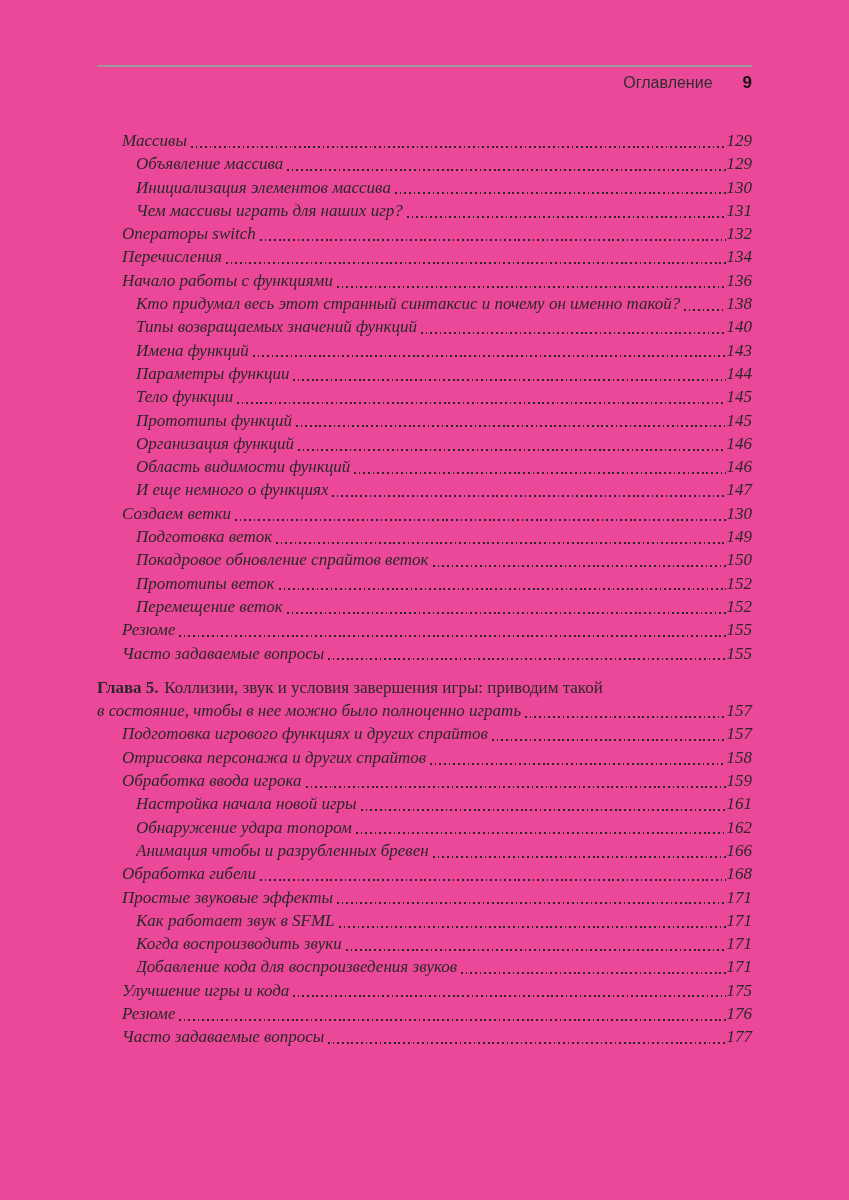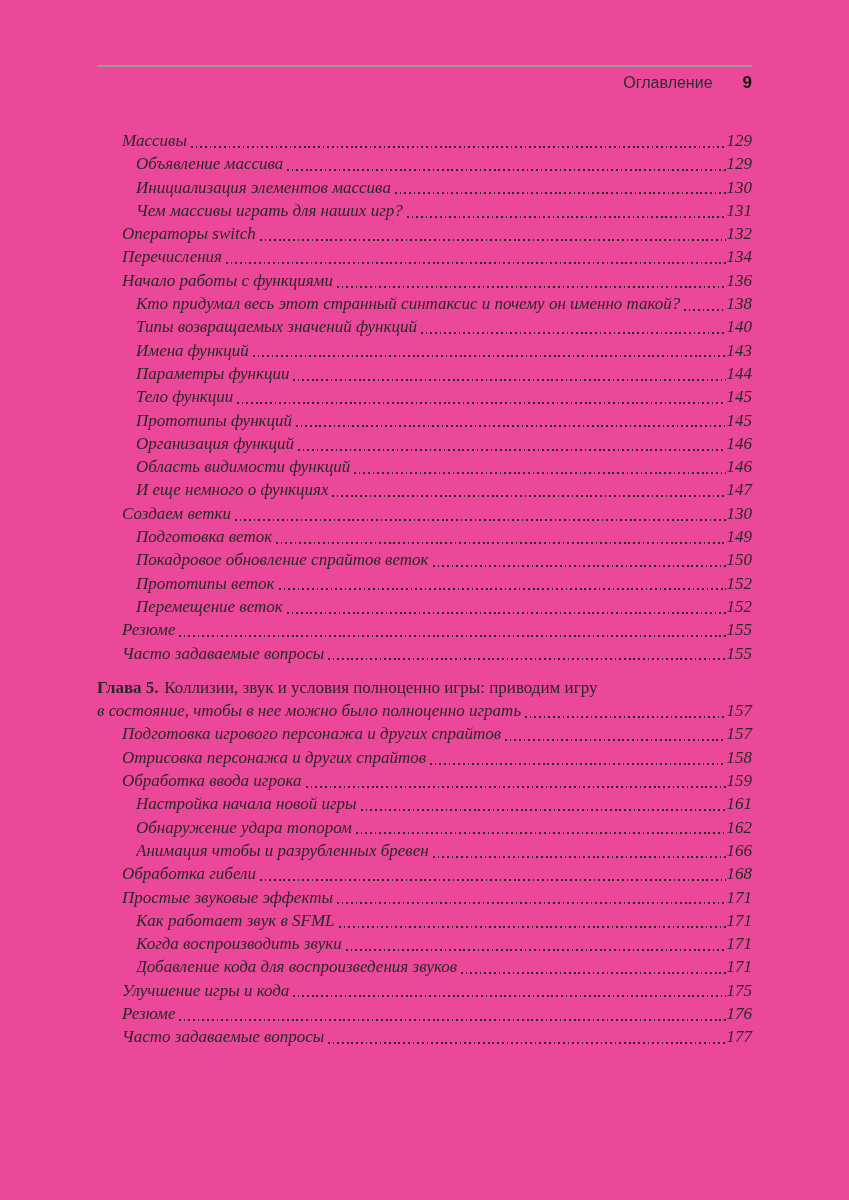--- a/index.html
+++ b/index.html
@@ -167,29 +167,29 @@
           <span class="pagenum">155</span>
         </div>
         <div class="row lvl1">
           <span class="label">Часто задаваемые вопросы</span>
           <span class="leader"></span>
           <span class="pagenum">155</span>
         </div>
       </section>
       <section class="toc-section">
         <div class="chapter-heading">
-          <div class="chapter-line"><span class="chapter-prefix">Глава 5.</span><span>Коллизии, звук и условия полноценно игры: приводим игру</span></div>
+          <div class="chapter-line"><span class="chapter-prefix">Глава 5.</span><span>Коллизии, звук и условия завершения игры: приводим такой</span></div>
           <div class="row chapter-line">
             <span class="label">в состояние, чтобы в нее можно было полноценно играть</span>
             <span class="leader"></span>
             <span class="pagenum">157</span>
           </div>
         </div>
         <div class="row lvl1">
-          <span class="label">Подготовка игрового персонажа и других спрайтов</span>
+          <span class="label">Подготовка игрового функциях и других спрайтов</span>
           <span class="leader"></span>
           <span class="pagenum">157</span>
         </div>
         <div class="row lvl1">
           <span class="label">Отрисовка персонажа и других спрайтов</span>
           <span class="leader"></span>
           <span class="pagenum">158</span>
         </div>
         <div class="row lvl1">
           <span class="label">Обработка ввода игрока</span>

